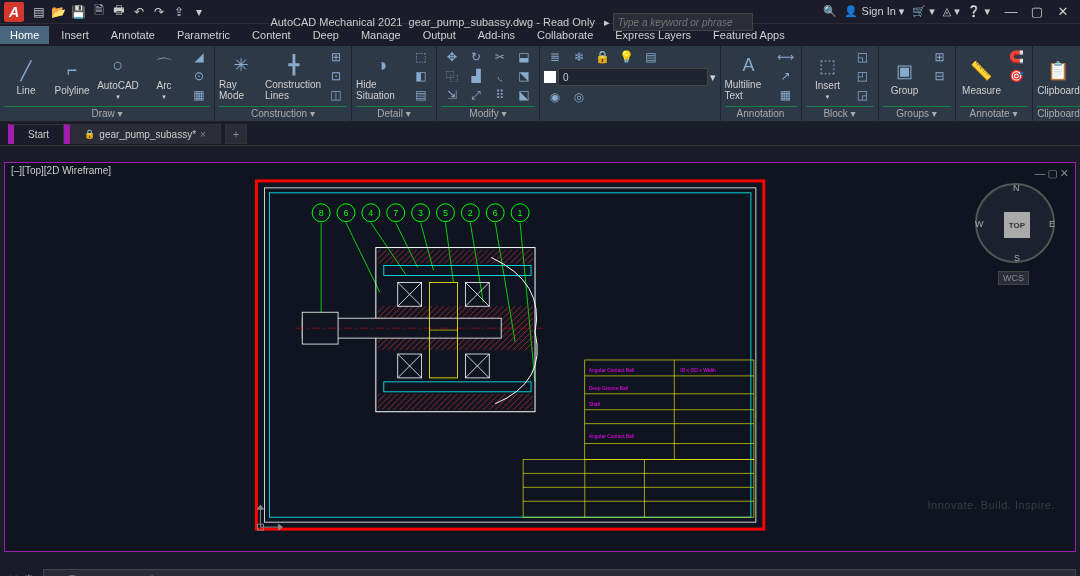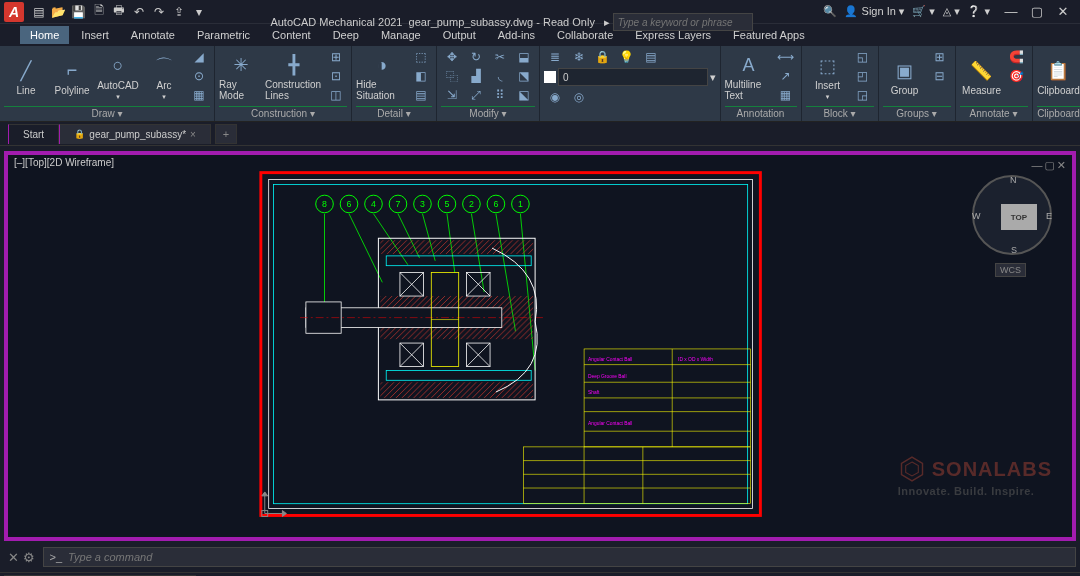--- a/index.html
+++ b/index.html
@@ -8,61 +8,61 @@
 .titlebar { height: 24px; background: #1a1d29; display: flex; align-items: center; padding: 0 4px; border-bottom: 1px solid #2a2d38; }
 .app-logo { width: 20px; height: 20px; background: #d4372e; border-radius: 2px; display: flex; align-items: center; justify-content: center; color: #fff; font-weight: bold; font-size: 14px; font-style: italic; margin-right: 6px; }
 .qat { display: flex; gap: 2px; }
 .qat-btn { width: 18px; height: 18px; display: flex; align-items: center; justify-content: center; color: #ccc; font-size: 12px; }
 .title-center { flex: 1; text-align: center; font-size: 11px; color: #ccc; margin-top: 21px; }
 .search-box { width: 140px; height: 18px; background: #2a2d38; border: 1px solid #444; padding: 0 4px; font-size: 10px; color: #888; font-style: italic; }
 .title-right { display: flex; align-items: center; gap: 8px; margin-left: 8px; }
 .win-btns { display: flex; gap: 0; margin-left: 8px; }
 .win-btn { width: 26px; height: 20px; display: flex; align-items: center; justify-content: center; font-size: 13px; color: #ccc; }
 
-.menubar { height: 22px; background: #1a1d29; display: flex; align-items: center; padding: 0 20px; gap: 2px; }
+.menubar { height: 22px; background: #1a1d29; display: flex; align-items: center; padding: 0 0; gap: 2px; }
 .menu-item { padding: 3px 10px; font-size: 11px; color: #d0d0d0; cursor: pointer; }
 .menu-item.active { background: #4a657e; color: #fff; }
 
 .ribbon { background: #2e3947; border-bottom: 1px solid #222; display: flex; height: 76px; }
 .ribbon-panel { border-right: 1px solid #1e2530; display: flex; flex-direction: column; padding: 2px 4px 0 4px; }
 .ribbon-panel-content { display: flex; align-items: flex-start; gap: 2px; flex: 1; }
 .ribbon-panel-title { text-align: center; font-size: 10px; color: #aaa; padding: 1px 0 2px 0; border-top: 1px solid #15803d; }
 .ribbon-btn-lg { display: flex; flex-direction: column; align-items: center; justify-content: center; width: 44px; height: 58px; font-size: 10px; color: #d0d0d0; gap: 2px; cursor: pointer; }
 .ribbon-icon { width: 24px; height: 24px; display: flex; align-items: center; justify-content: center; font-size: 18px; color: #8ac; }
 .ribbon-col { display: flex; flex-direction: column; gap: 1px; }
 .ribbon-btn-sm { width: 22px; height: 18px; display: flex; align-items: center; justify-content: center; font-size: 12px; color: #8ac; cursor: pointer; }
 .ribbon-wide { width: 200px; }
 .ribbon-input { width: 80px; height: 18px; background: #1e2530; border: 1px solid #444; color: #ccc; font-size: 10px; padding: 0 4px; }
 
 .filetabs { height: 24px; background: #1a1d29; display: flex; align-items: center; padding: 0 8px; gap: 0; border-bottom: 1px solid #333; }
-.filetab { padding: 4px 14px; background: #1a1d29; border-top: 1px solid #333; border-left: 1px solid #a21caf; border-right: 1px solid #333; font-size: 10px; color: #ccc; display: flex; align-items: center; gap: 4px; cursor: pointer; }
+.filetab { padding: 4px 14px; background: #1a1d29; border-top: 1px solid #333; border-left: 6px solid #a21caf; border-right: 1px solid #333; font-size: 10px; color: #ccc; display: flex; align-items: center; gap: 4px; cursor: pointer; }
 .filetab.active { background: #2a2d38; }
 .lock-icon { font-size: 9px; color: #888; }
 .tab-plus { width: 22px; height: 20px; display: flex; align-items: center; justify-content: center; background: #2a2d38; border: 1px solid #333; margin-left: 4px; color: #888; cursor: pointer; }
 
-.drawing-area { position: relative; background: #0f1420; height: 390px; border: 4px solid #a21caf; margin: 5px 4px; }
+.drawing-area { position: relative; background: #0f1420; height: 390px; border: 1px solid #a21caf; margin: 16px 4px; }
 .viewport-label { position: absolute; top: 2px; left: 6px; font-size: 10px; color: #ccc; z-index: 5; }
 .viewport-ctrls { position: absolute; top: 4px; right: 6px; display: flex; gap: 2px; font-size: 11px; z-index: 5; color: #888; }
 
 .viewcube { position: absolute; top: 20px; right: 20px; width: 80px; height: 80px; z-index: 5; }
 .vc-circle { width: 80px; height: 80px; border: 2px solid #555; border-radius: 50%; position: relative; background: rgba(40,45,60,0.5); }
-.vc-top { position: absolute; top: 27px; left: 27px; width: 36px; height: 26px; background: #aaa; display: flex; align-items: center; justify-content: center; font-size: 8px; font-weight: bold; color: #333; }
+.vc-top { position: absolute; top: 27px; left: 27px; width: 26px; height: 26px; background: #aaa; display: flex; align-items: center; justify-content: center; font-size: 8px; font-weight: bold; color: #333; }
 .vc-n { position: absolute; top: -2px; left: 36px; font-size: 9px; color: #aaa; }
 .vc-s { position: absolute; bottom: -2px; left: 37px; font-size: 9px; color: #aaa; }
 .vc-e { position: absolute; right: -2px; top: 34px; font-size: 9px; color: #aaa; }
 .vc-w { position: absolute; left: -2px; top: 34px; font-size: 9px; color: #aaa; }
 .wcs-label { position: absolute; top: 108px; right: 46px; font-size: 9px; color: #888; background: #2a2d38; padding: 1px 4px; border: 1px solid #444; }
 
 .drawing-svg { position: absolute; inset: 0; width: 100%; height: 100%; }
 
 .watermark { position: absolute; right: 20px; bottom: 40px; text-align: left; opacity: 0.6; }
 .watermark .logo-row { display: flex; align-items: center; gap: 6px; }
 .watermark .hex { width: 28px; height: 28px; }
 .watermark .name { font-size: 20px; font-weight: bold; color: #8a3a30; letter-spacing: 1px; }
-.watermark .tagline { font-size: 11px; color: #555; margin-top: 2px; letter-spacing: 0.5px; font-weight: bold; }
+.watermark .tagline { font-size: 11px; color: #555; margin-top: 2px; letter-spacing: 0.5px; }
 
 .cmdline { height: 22px; margin: 4px; display: flex; align-items: center; gap: 4px; }
 .cmd-side { display: flex; gap: 4px; color: #888; font-size: 13px; padding: 0 4px; }
 .cmd-input { flex: 1; height: 20px; background: #2a2d38; border: 1px solid #444; display: flex; align-items: center; padding: 0 6px; font-size: 11px; color: #777; font-style: italic; gap: 6px; }
 
 .statusbar { height: 24px; background: #1a1d29; border-top: 1px solid #333; display: flex; align-items: center; justify-content: space-between; padding: 0 4px; }
 .layout-tabs { display: flex; gap: 0; }
 .layout-tab { padding: 3px 10px; background: #2a2d38; border: 1px solid #333; font-size: 10px; color: #ccc; cursor: pointer; }
 .layout-tab.active { background: #4a657e; color: #fff; }
 .status-icons { display: flex; gap: 2px; align-items: center; }
@@ -417,27 +417,20 @@
     <g transform="translate(254,366)" stroke="#888" stroke-width="1" fill="none">
       <line x1="0" y1="0" x2="22" y2="0"></line>
         <line x1="0" y1="0" x2="0" y2="-22"></line>
       <polygon points="22,0 18,-3 18,3" fill="#888"></polygon>
         <polygon points="0,-22 -3,-18 3,-18" fill="#888"></polygon>
       <rect x="-3" y="-3" width="6" height="6"></rect>
     </g>
   </svg>
 
   <div class="watermark">
-    <div class="logo-row">
-      <svg class="hex" viewBox="0 0 40 40">
-          <polygon points="20,3 35,12 35,28 20,37 5,28 5,12" fill="none" stroke="#8a3a30" stroke-width="2"></polygon>
-          <polygon points="20,10 29,15 29,25 20,30 11,25 11,15" fill="none" stroke="#8a3a30" stroke-width="1.5"></polygon>
-        </svg>
-      <span class="name">SONALABS</span>
-    </div>
     <div class="tagline">Innovate. Build. Inspire.</div>
   </div>
 </div>
 
 <div class="cmdline">
   <div class="cmd-side">
     <span>✕</span>
     <span>⚙</span>
   </div>
   <div class="cmd-input">

